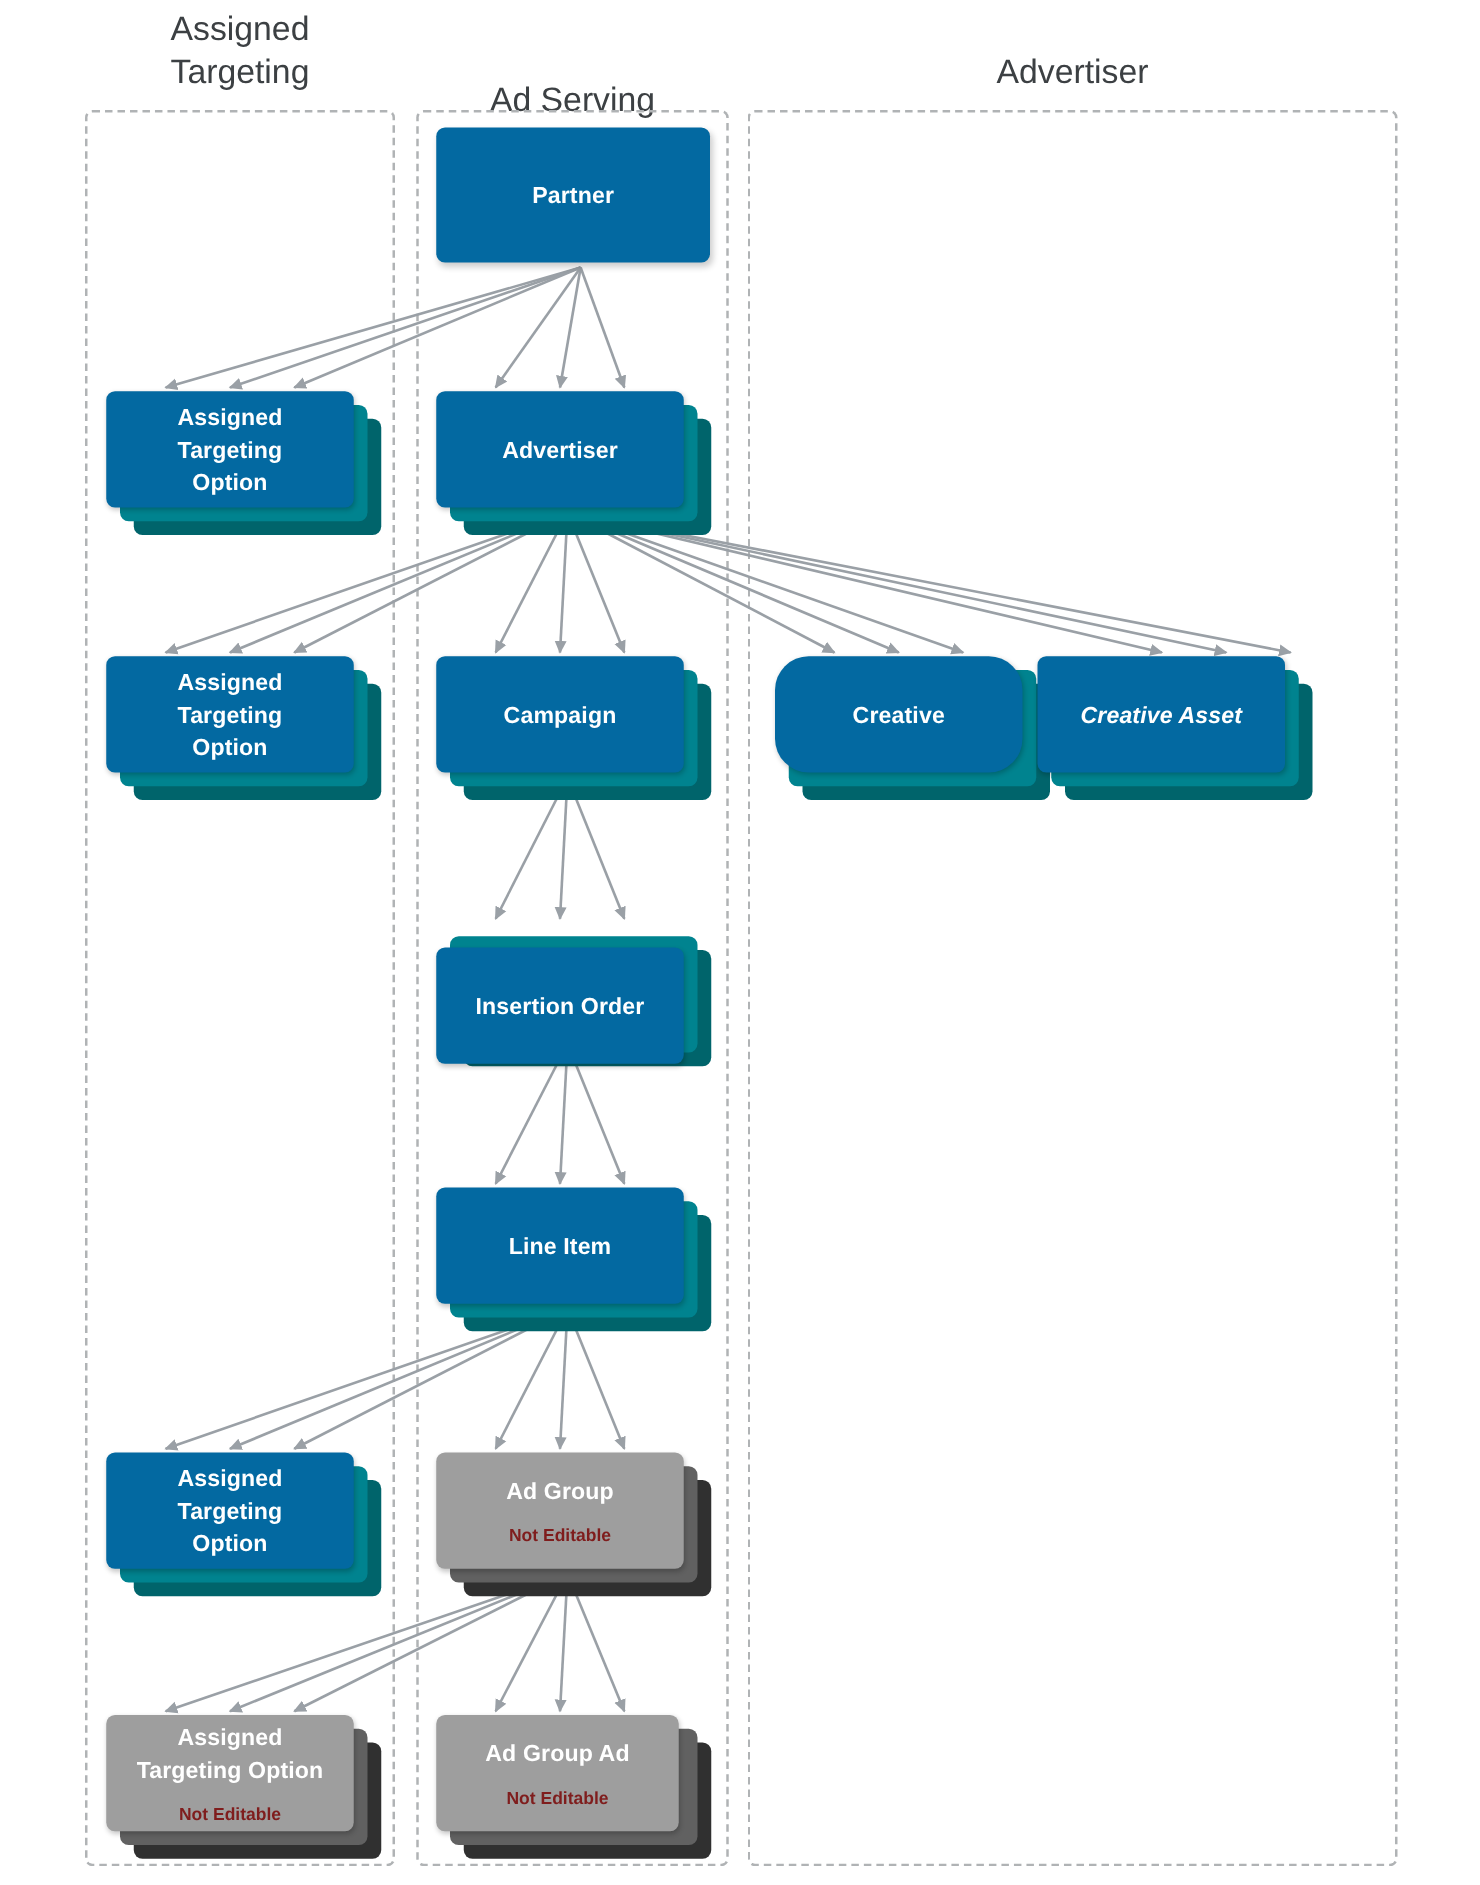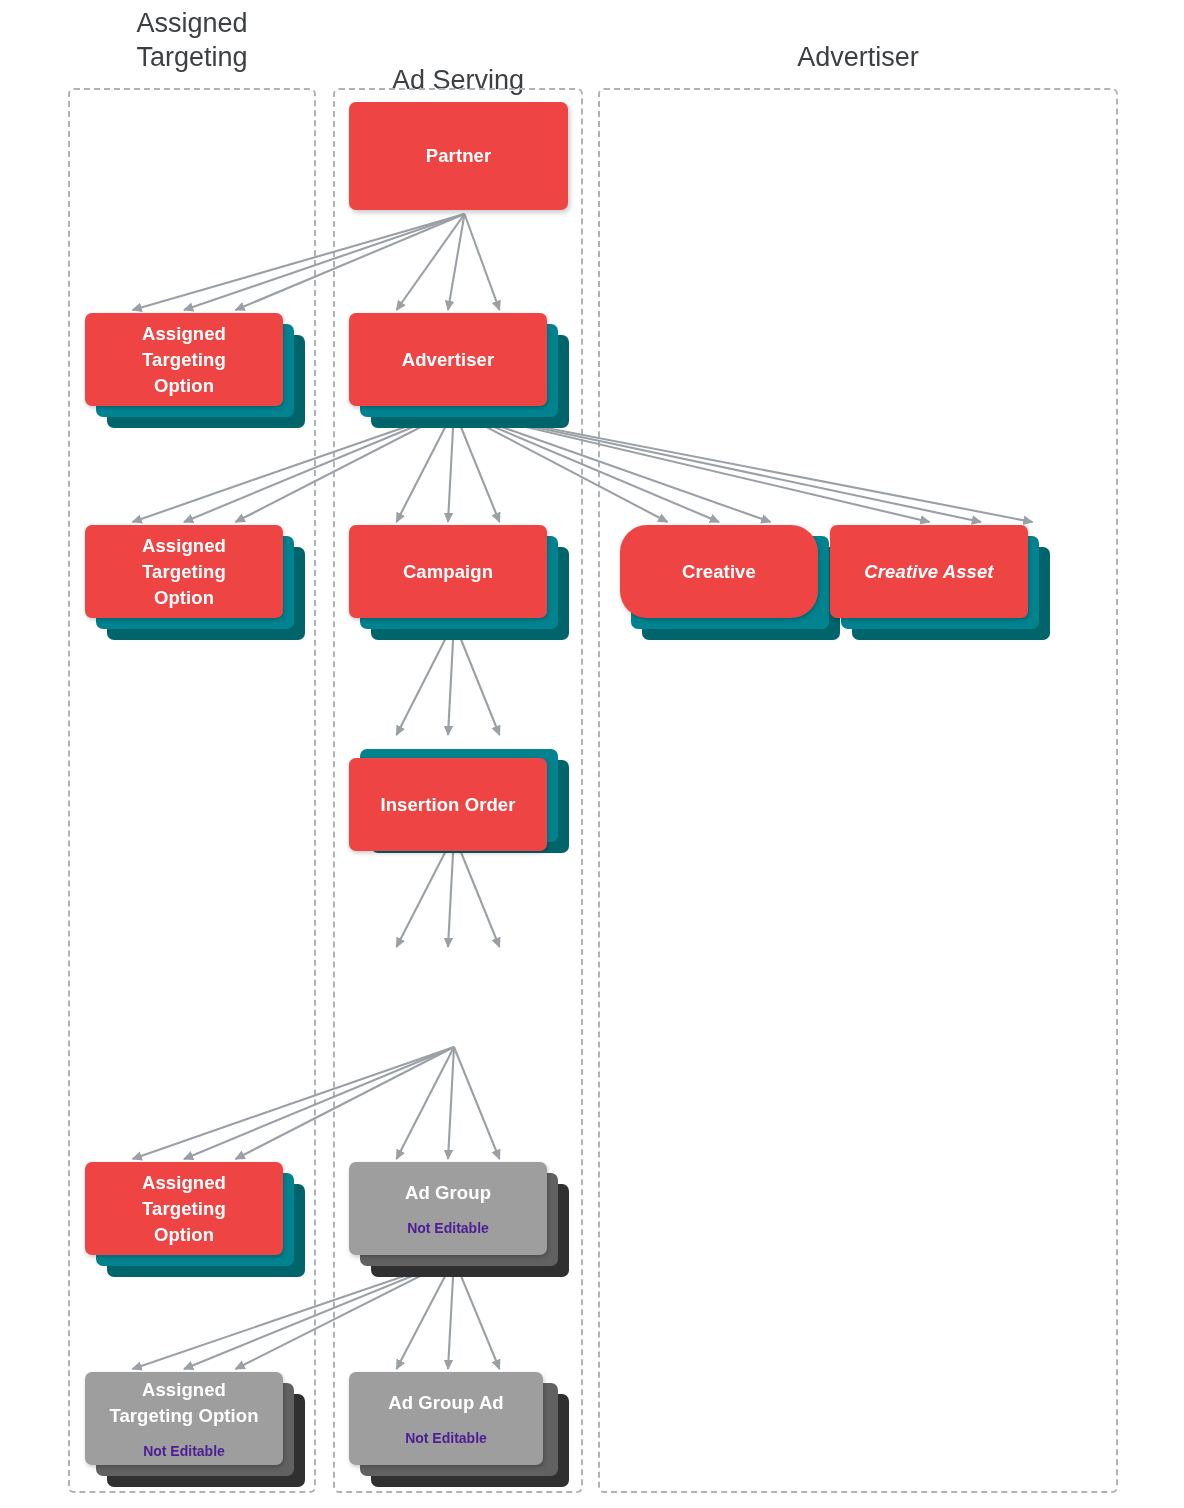--- a/index.html
+++ b/index.html
@@ -67,40 +67,40 @@
     top: 0;
     display: flex;
     flex-direction: column;
     align-items: center;
     justify-content: center;
     text-align: center;
     box-shadow: 1px 2px 4px rgba(0,0,0,0.22);
   }
 
   
-  .node.teal .front  { background: #ef4444; }
+  .node.teal .front  { background: #0369a1; }
   .node.teal .back1  { background: #00838f; }
   .node.teal .back2  { background: #00646b; }
 
   
   .node.gray .front  { background: #9e9e9e; }
   .node.gray .back1  { background: #616161; }
   .node.gray .back2  { background: #303030; }
 
   .node-label {
     color: #ffffff;
     font-weight: bold;
     font-size: 18.5px;
     line-height: 26px;
     letter-spacing: 0.1px;
     padding: 0 8px;
     white-space: pre-line;
   }
   .node-sub {
-    color: #4c1d95;
+    color: #7f1d1d;
     font-weight: bold;
     font-size: 14px;
     line-height: 18px;
     margin-top: 13px;
     padding: 0 6px;
   }
   .node.single .front { box-shadow: 2px 3px 5px rgba(0,0,0,0.20); }
 </style>
 </head>
 <body>
@@ -236,20 +236,27 @@
           <div class="node-label">Creative Asset</div>
         </div>
       </div>
       <div class="node teal" style="left: 349px; top: 738px; width: 198px; height: 93px;">
         <div class="card back2" style="left: 22px; top: 22px; width: 198px; height: 93px;"></div>
         <div class="card back1" style="left: 11px; top: 11px; width: 198px; height: 93px;"></div>
         <div class="card front" style="width: 198px; height: 93px; margin-top: 20px;">
           <div class="node-label">Insertion Order</div>
         </div>
       </div>
+      <div class="node teal" style="left: 349px; top: 950px; width: 198px; height: 93px;">
+        <div class="card back2" style="left: 22px; top: 22px; width: 198px; height: 93px;"></div>
+        <div class="card back1" style="left: 11px; top: 11px; width: 198px; height: 93px;"></div>
+        <div class="card front" style="width: 198px; height: 93px;">
+          <div class="node-label">Line Item</div>
+        </div>
+      </div>
       <div class="node teal" style="left: 85px; top: 1162px; width: 198px; height: 93px;">
         <div class="card back2" style="left: 22px; top: 22px; width: 198px; height: 93px;"></div>
         <div class="card back1" style="left: 11px; top: 11px; width: 198px; height: 93px;"></div>
         <div class="card front" style="width: 198px; height: 93px;">
           <div class="node-label">Assigned
 Targeting
 Option</div>
         </div>
       </div>
       <div class="node gray" style="left: 349px; top: 1162px; width: 198px; height: 93px; padding-left: 44px;">

